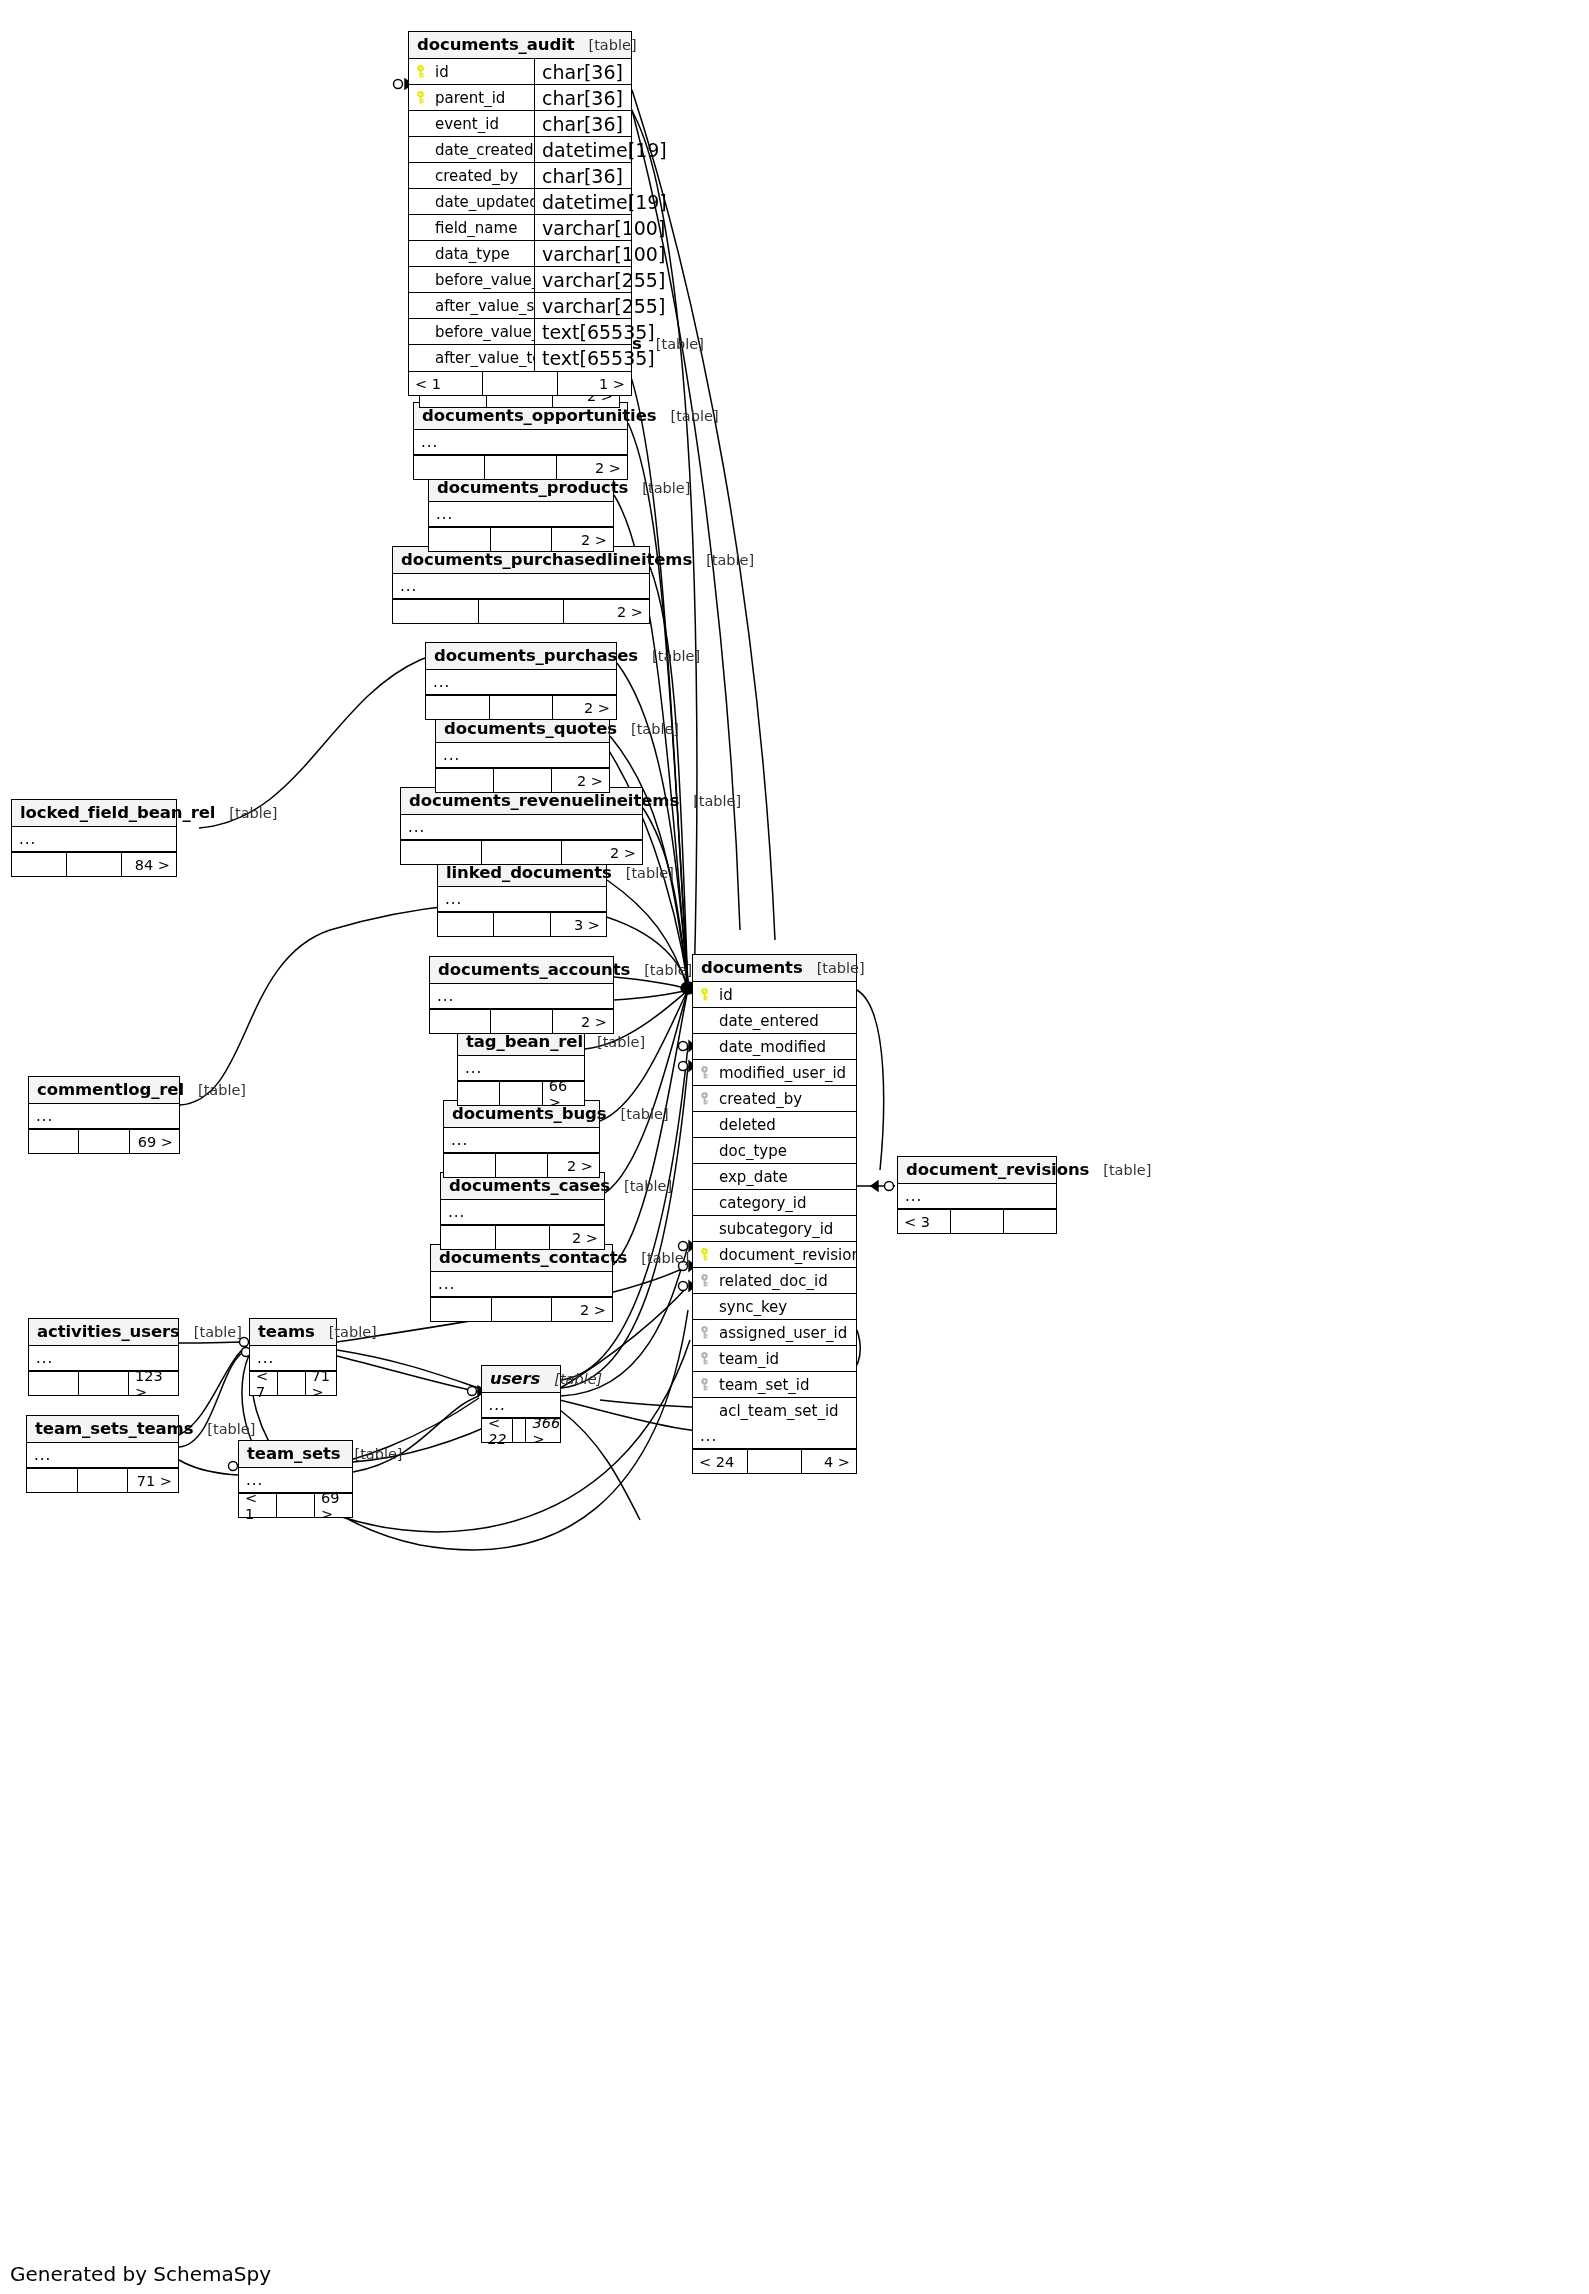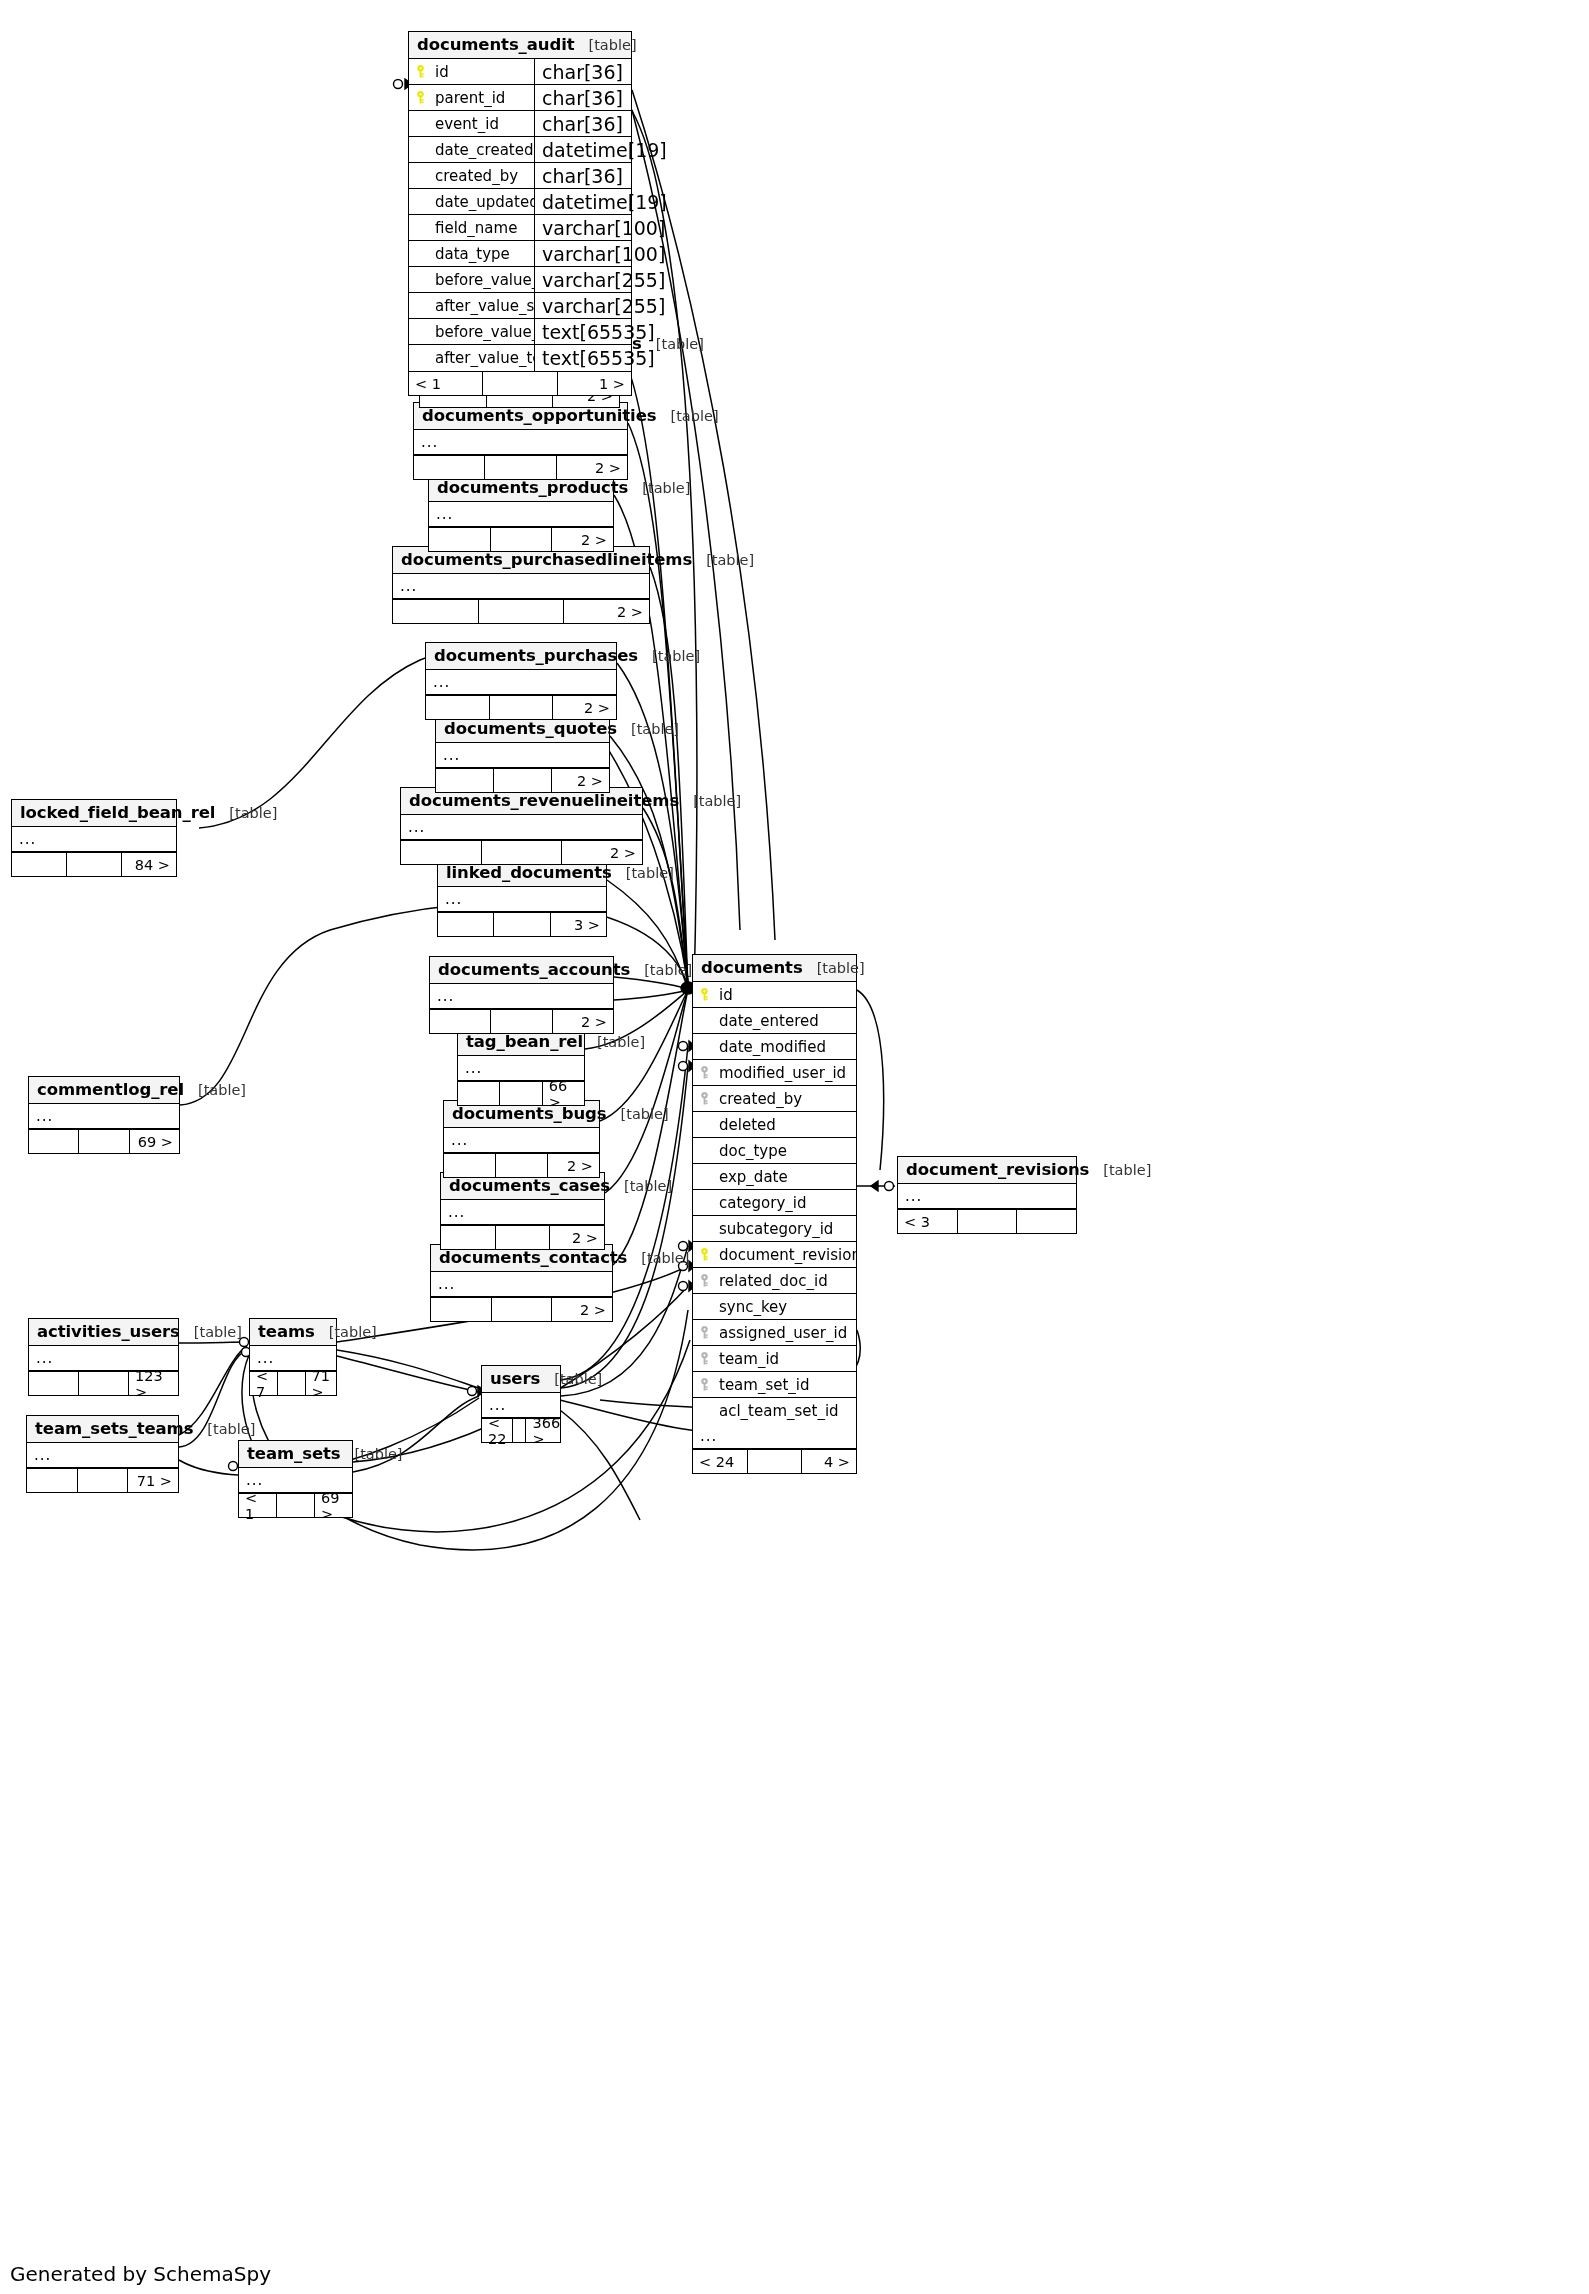--- a/index.html
+++ b/index.html
@@ -152,21 +152,21 @@
       <span class="ttag">[table]</span>
     </div>
     <div class="rows"></div>
     <div class="ellipsisrow">...</div>
     <div class="foot">
       <div class="f1"></div>
       <div class="f2"></div>
       <div class="f3">71 &gt;</div>
     </div>
   </div>
-<div class="tbl" style="left: 481px; top: 1365px; width: 80px;">
+<div class="tbl" style="left: 481px; top: 1365px; width: 80px; font-style: italic;">
     <div class="hdr">
       <span class="tname">users</span>
       <span class="ttag">[table]</span>
     </div>
     <div class="rows"></div>
     <div class="ellipsisrow">...</div>
     <div class="foot">
       <div class="f1">&lt; 22</div>
       <div class="f2"></div>
       <div class="f3">366 &gt;</div>
@@ -191,21 +191,21 @@
       <span class="ttag">[table]</span>
     </div>
     <div class="rows"></div>
     <div class="ellipsisrow">...</div>
     <div class="foot">
       <div class="f1"></div>
       <div class="f2"></div>
       <div class="f3">123 &gt;</div>
     </div>
   </div>
-<div class="tbl" style="left: 897px; top: 1156px; width: 180px;">
+<div class="tbl" style="left: 897px; top: 1156px; width: 160px;">
     <div class="hdr">
       <span class="tname">document_revisions</span>
       <span class="ttag">[table]</span>
     </div>
     <div class="rows"></div>
     <div class="ellipsisrow">...</div>
     <div class="foot">
       <div class="f1">&lt; 3</div>
       <div class="f2"></div>
       <div class="f3"></div>

